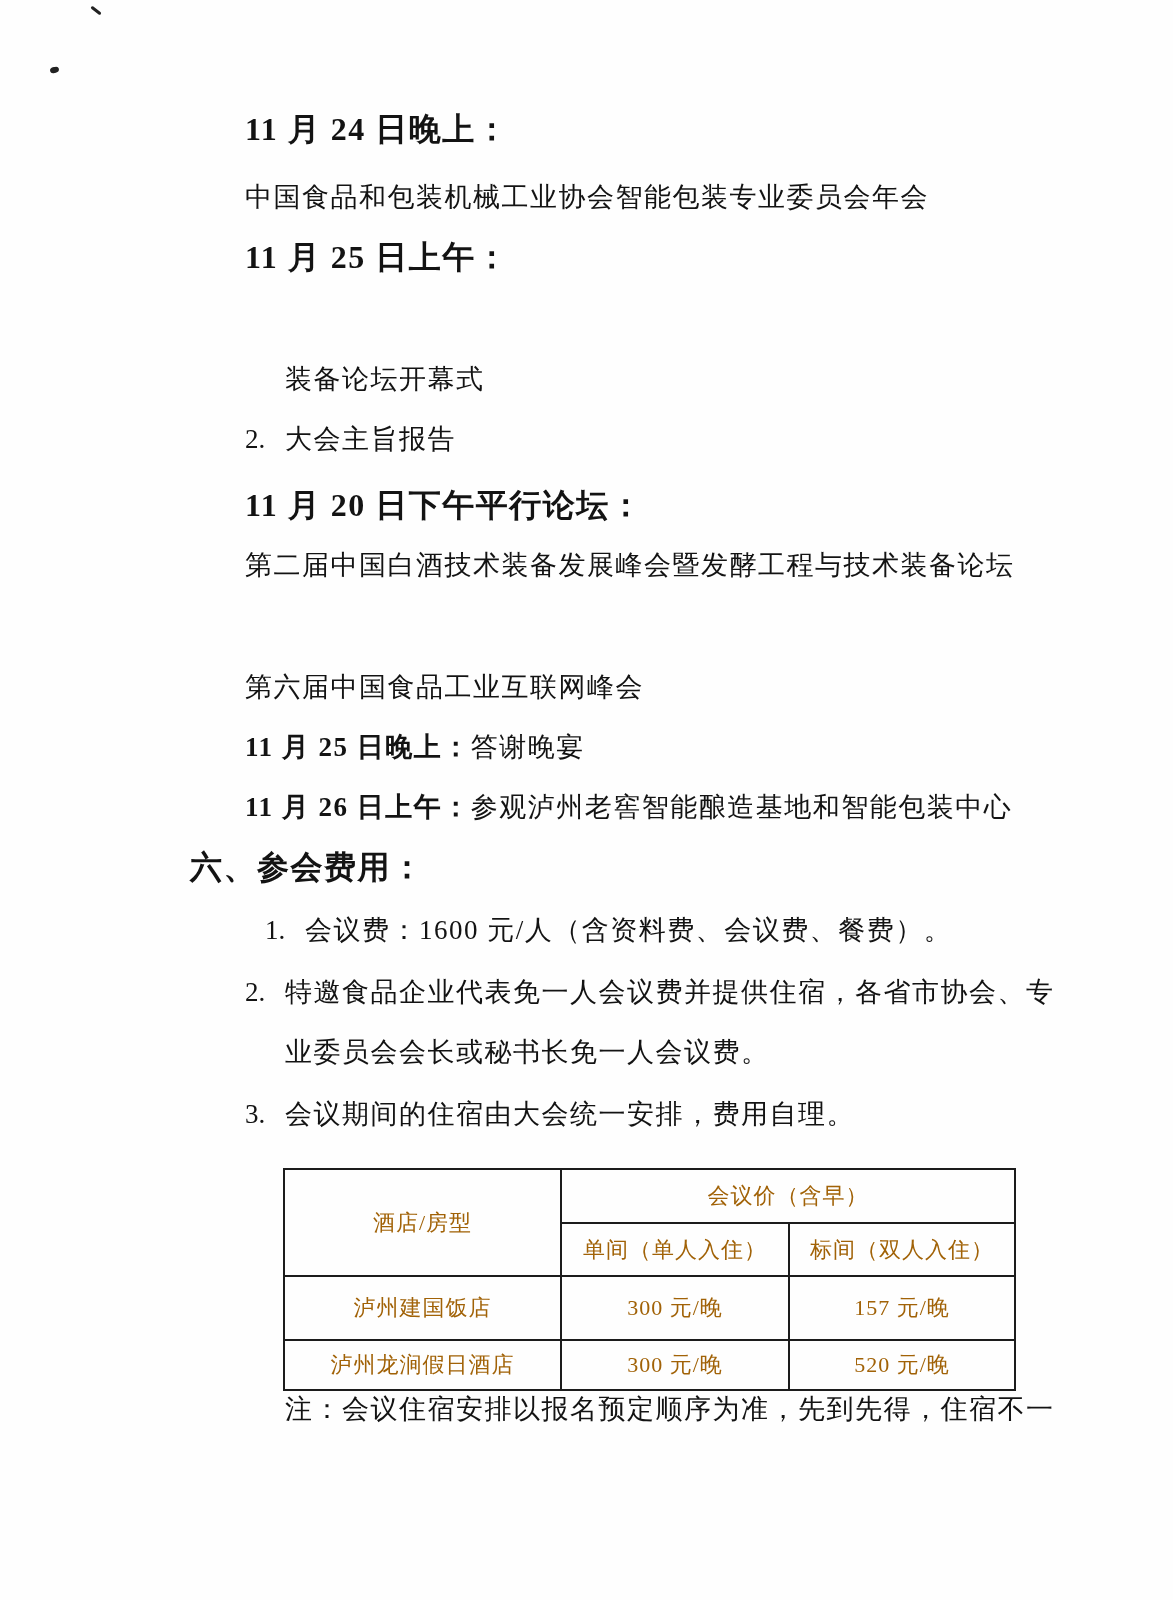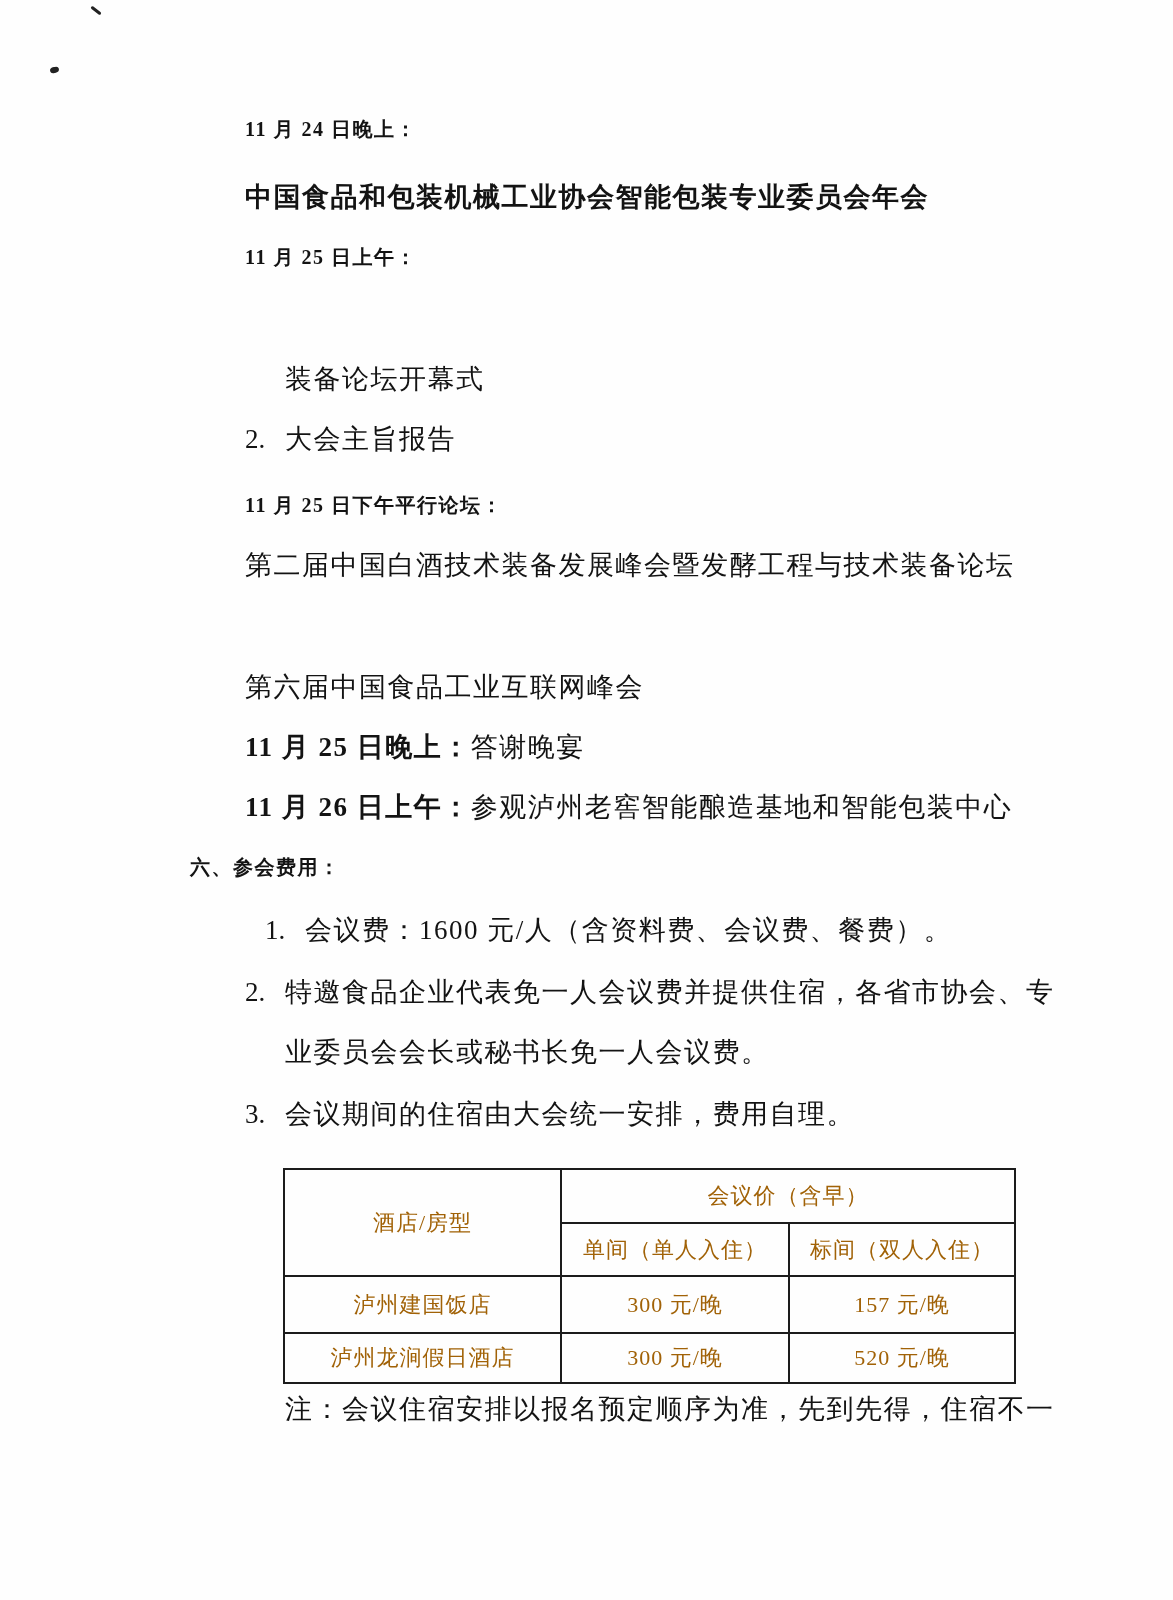--- a/index.html
+++ b/index.html
@@ -18,21 +18,21 @@
   .abs { position: absolute; white-space: nowrap; }
 
   .line {
     font-size: 27px;
     letter-spacing: 1.5px;
     line-height: 34px;
     color: #131313;
   }
   .heading {
     font-weight: 700;
-    font-size: 20px;
+    font-size: 32px;
     letter-spacing: 1.5px;
   }
   .num {
     display: inline-block;
     width: 40px;
     letter-spacing: 0;
   }
   .bold-part { font-weight: 700; }
   .rest-part { font-weight: 400; }
 
@@ -76,32 +76,32 @@
 </head>
 <body>
 
 <div class="page">
 
   <div class="speck-tick"></div>
   <div class="speck-dot"></div>
 
   <div class="abs line heading" style="left:245px; top:112px;">11 月 24 日晚上：</div>
 
-  <div class="abs line" style="left:245px; top:180px;font-weight:bold;">中国食品和包装机械工业协会智能包装专业委员会年会</div>
+  <div class="abs line" style="left:245px; top:180px;">中国食品和包装机械工业协会智能包装专业委员会年会</div>
 
   <div class="abs line heading" style="left:245px; top:240px;">11 月 25 日上午：</div>
 
 
   <div class="abs line" style="left:285px; top:362px;">装备论坛开幕式</div>
 
   <div class="abs line" style="left:245px; top:422px;">
     <span class="num">2.</span><span>大会主旨报告</span>
   </div>
 
-  <div class="abs line heading" style="left:245px; top:488px;">11 月 25 日下午平行论坛：</div>
+  <div class="abs line heading" style="left:245px; top:488px;">11 月 20 日下午平行论坛：</div>
 
   <div class="abs line" style="left:245px; top:548px;">第二届中国白酒技术装备发展峰会暨发酵工程与技术装备论坛</div>
 
 
   <div class="abs line" style="left:245px; top:670px;">第六届中国食品工业互联网峰会</div>
 
   <div class="abs line" style="left:245px; top:730px;">
     <span class="bold-part">11 月 25 日晚上：</span><span class="rest-part">答谢晚宴</span>
   </div>
 
@@ -133,21 +133,21 @@
     </colgroup>
     <tbody>
         <tr style="height:54px">
       <td rowspan="2">酒店/房型</td>
       <td colspan="2">会议价（含早）</td>
     </tr>
     <tr style="height:53px">
       <td>单间（单人入住）</td>
       <td>标间（双人入住）</td>
     </tr>
-    <tr style="height:57px">
+    <tr style="height:64px">
       <td>泸州建国饭店</td>
       <td>300 元/晚</td>
       <td>157 元/晚</td>
     </tr>
     <tr style="height:50px">
       <td>泸州龙涧假日酒店</td>
       <td>300 元/晚</td>
       <td>520 元/晚</td>
     </tr>
   </tbody>

